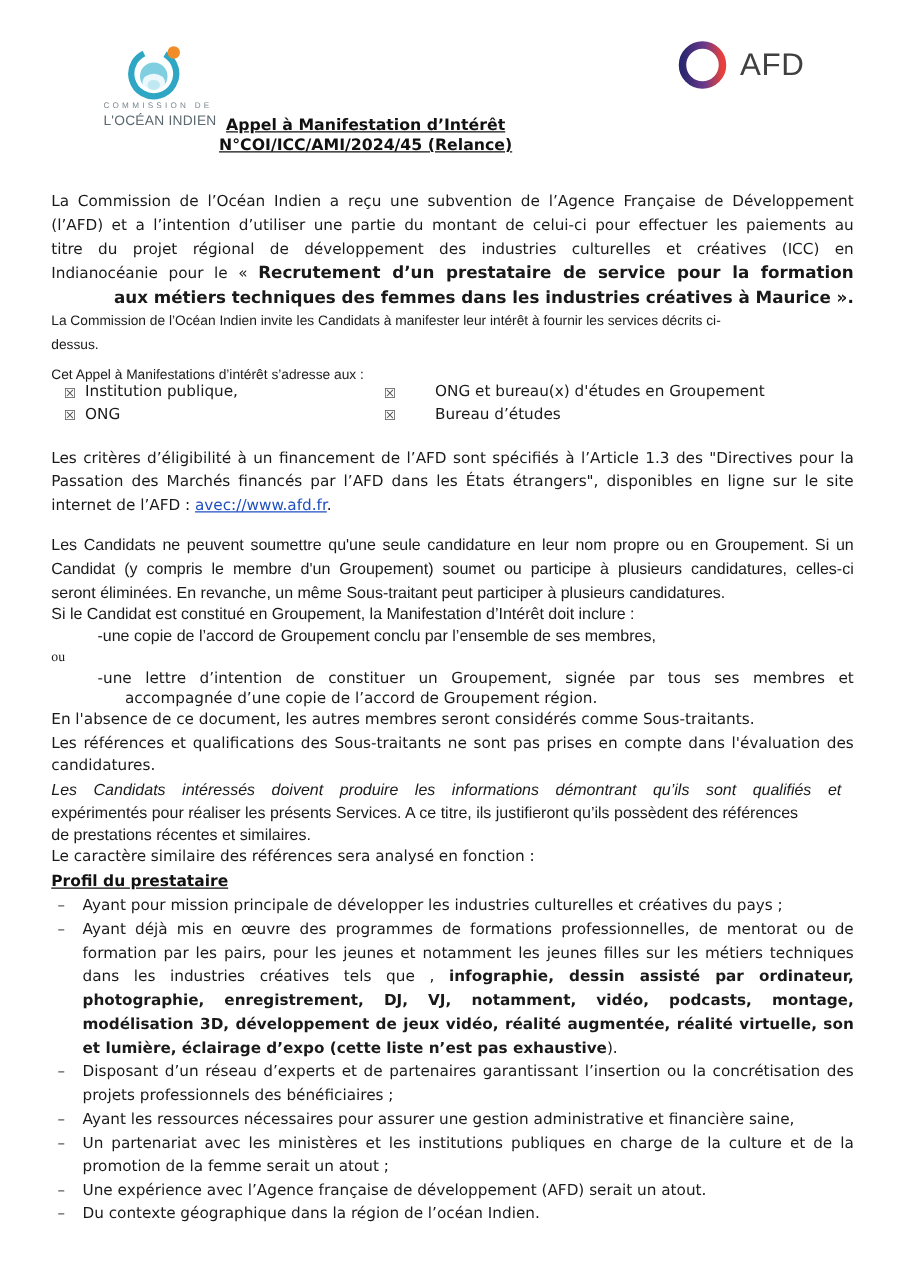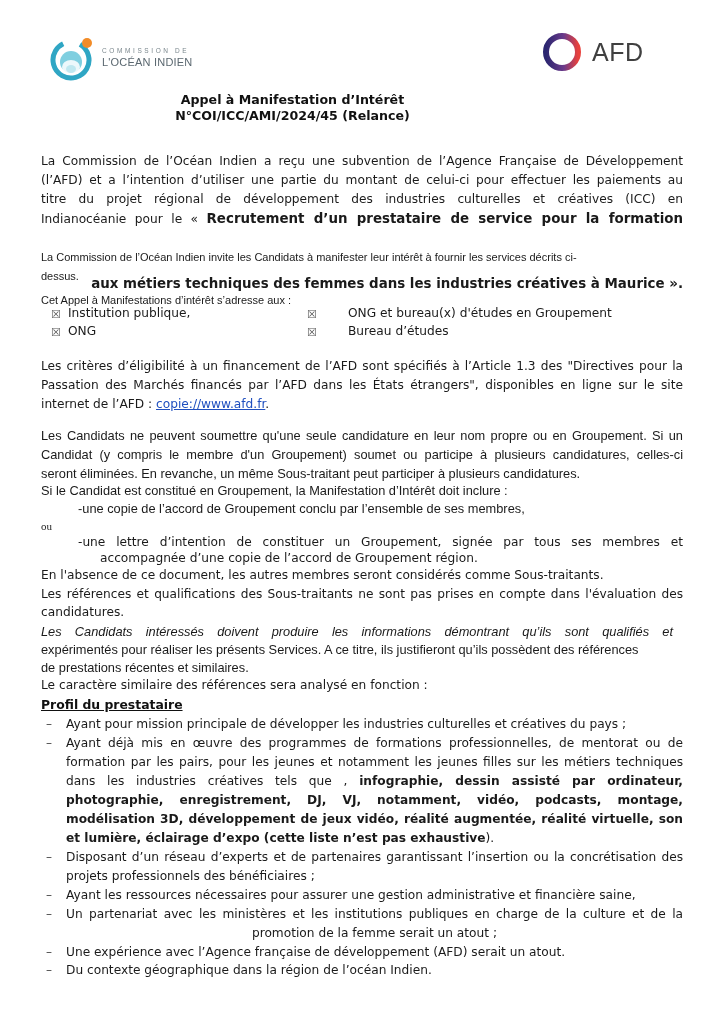--- a/index.html
+++ b/index.html
@@ -1,38 +1,38 @@
 <!DOCTYPE html>
 <html><head>
 <meta charset="utf-8">
 <style>
   * { margin: 0; padding: 0; box-sizing: border-box; }
   html, body { width: 724px; height: 1024px; background: #ffffff; overflow: hidden; }
   body { position: relative; font-family: "DejaVu Sans", sans-serif; color: #111; }
 
-  .logo-coi { position: absolute; left: 50px; top: 32px; width: 150px; height: 52px; display: flex; align-items: center; }
+  .logo-coi { position: absolute; left: 50px; top: 32px; width: 150px; height: 52px; display: flex; align-items: center; flex-direction: column; }
   .logo-coi svg { flex: 0 0 auto; }
   .coi-text { margin-left: 6px; color: #5a6a72; line-height: 1; }
   .coi-line1 { font-family: "Liberation Sans", sans-serif; font-size: 6.5px; letter-spacing: 2.6px; color: #7a878d; }
   .coi-line2 { font-family: "Liberation Sans", sans-serif; font-size: 11px; letter-spacing: 0.2px; margin-top: 3px; color: #5b6870; }
 
   .logo-afd { position: absolute; left: 541px; top: 31px; display: flex; align-items: center; }
   .afd-text { font-family: "Liberation Sans", sans-serif; font-size: 25px; color: #404040; margin-left: 9px; letter-spacing: 0.5px; }
 
-  .title { position: absolute; left: 0; width: 585px; text-align: center; font-weight: bold; font-family: "DejaVu Sans", sans-serif; font-size: 12.6px; line-height: 17px; color: #111; }
+  .title { position: absolute; left: 0; width: 585px; text-align: center; font-weight: bold; font-family: "DejaVu Sans", sans-serif; font-size: 12.6px; line-height: 17px; color: #111; text-decoration: underline; }
   .title.l1 { top: 91px; }
   .title.l2 { top: 107px; }
 
   .p { position: absolute; left: 41px; width: 642px; font-size: 12.2px; line-height: 19px; color: #1a1a1a; font-family: "DejaVu Sans", sans-serif; }
   .j { text-align: justify; text-align-last: justify; }
   .nj { text-align: left; }
   .cond { font-family: "Liberation Sans", sans-serif; font-size: 12.8px; }
   .small { font-family: "Liberation Sans", sans-serif; font-size: 11px; }
   .b { font-weight: bold; }
-  .big { font-size: 13.4px; margin-top: 45px; }
+  .big { font-size: 13.4px; }
 
   .cb { position: absolute; font-size: 11px; color: #555; font-family: "DejaVu Sans", sans-serif; }
   .cb-label { position: absolute; font-size: 12.2px; color: #1a1a1a; font-family: "DejaVu Sans", sans-serif; }
 
   a.link { color: #1f4fbf; text-decoration: underline; }
 
   .section-head { position: absolute; left: 41px; top: 697px; font-weight: bold; font-size: 12.4px; text-decoration: underline; color: #111; font-family: "DejaVu Sans", sans-serif; }
 
   .bul { position: absolute; left: 46px; font-size: 12px; color: #444; }
   .bt { position: absolute; left: 66px; width: 617px; font-size: 12.2px; line-height: 19px; color: #1a1a1a; font-family: "DejaVu Sans", sans-serif; }
@@ -90,21 +90,21 @@
 <span class="cb-label" style="left:348px; top:306px;">ONG et bureau(x) d'études en Groupement</span>
 
 <span class="cb" style="left:51px; top:326px;">☒</span>
 <span class="cb-label" style="left:68px; top:324px;">ONG</span>
 <span class="cb" style="left:307px; top:326px;">☒</span>
 <span class="cb-label" style="left:348px; top:324px;">Bureau d’études</span>
 
 <div class="p j" style="top:357px;">Les critères d’éligibilité à un financement de l’AFD sont spécifiés à l’Article 1.3 des "Directives pour la</div>
 <div class="p j" style="top:376px;">Passation des Marchés financés par l’AFD dans les États étrangers", disponibles en ligne sur le site</div>
 <div class="p nj" style="top:395px;">
-  <span>internet de l’AFD : </span><a class="link">copie://www.afd.fr</a><span>.</span>
+  <span>internet de l’AFD : </span><a class="link">avec://www.afd.fr</a><span>.</span>
 </div>
 
 <div class="p j cond" style="top:426px;">Les Candidats ne peuvent soumettre qu'une seule candidature en leur nom propre ou en Groupement. Si un</div>
 <div class="p j cond" style="top:445px;">Candidat (y compris le membre d'un Groupement) soumet ou participe à plusieurs candidatures, celles-ci</div>
 <div class="p nj cond" style="top:464px;">seront éliminées. En revanche, un même Sous-traitant peut participer à plusieurs candidatures.</div>
 <div class="p nj cond" style="top:481px;">Si le Candidat est constitué en Groupement, la Manifestation d’Intérêt doit inclure :</div>
 <div class="p nj cond" style="top:499px; left:78px; width:600px;">-une copie de l’accord de Groupement conclu par l’ensemble de ses membres,</div>
 <div class="p nj" style="top:517px; font-family:'Liberation Serif', serif; font-size:11px;">ou</div>
 <div class="p j" style="top:533px; left:78px; width:605px;">-une lettre d’intention de constituer un Groupement, signée par tous ses membres et</div>
 <div class="p nj" style="top:549px; left:100px; width:580px;">accompagnée d’une copie de l’accord de Groupement région.</div>
@@ -135,19 +135,19 @@
 
 <span class="bul" style="top:850px;">–</span>
 <div class="bt j cond" style="top:848px;">Disposant d’un réseau d’experts et de partenaires garantissant l’insertion ou la concrétisation des</div>
 <div class="bt nj cond" style="top:867px;">projets professionnels des bénéficiaires ;</div>
 
 <span class="bul" style="top:888px;">–</span>
 <div class="bt nj cond" style="top:886px;">Ayant les ressources nécessaires pour assurer une gestion administrative et financière saine,</div>
 
 <span class="bul" style="top:907px;">–</span>
 <div class="bt j" style="top:905px;">Un partenariat avec les ministères et les institutions publiques en charge de la culture et de la</div>
-<div class="bt nj" style="top:924px;text-align:center;">promotion de la femme serait un atout ;</div>
+<div class="bt nj" style="top:924px;">promotion de la femme serait un atout ;</div>
 
 <span class="bul" style="top:945px;">–</span>
 <div class="bt nj cond" style="top:943px;">Une expérience avec l’Agence française de développement (AFD) serait un atout.</div>
 
 <span class="bul" style="top:963px;">–</span>
 <div class="bt nj cond" style="top:961px;">Du contexte géographique dans la région de l’océan Indien.</div>
 
 </body></html>

